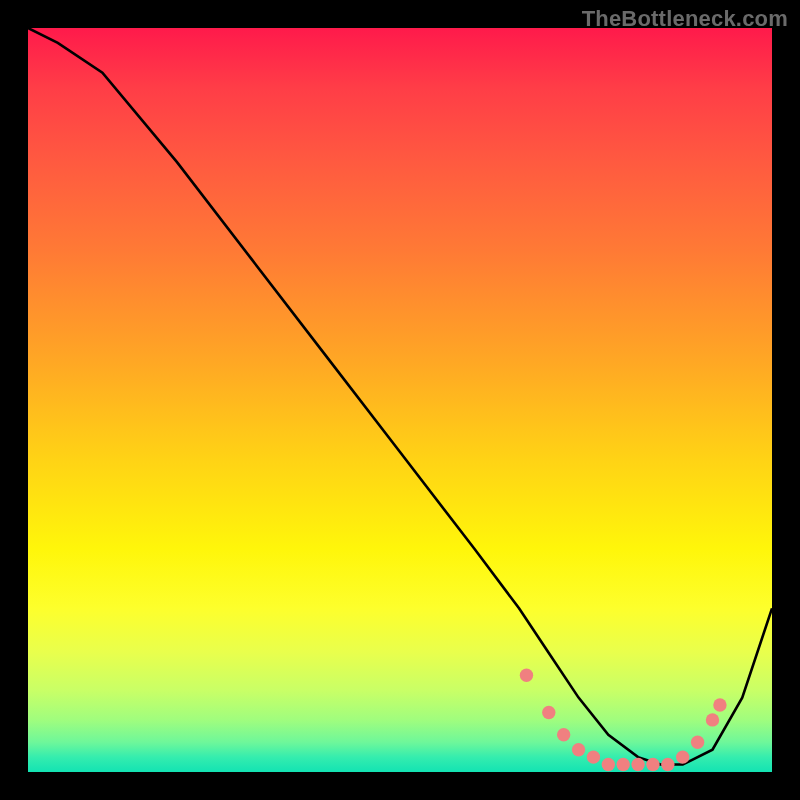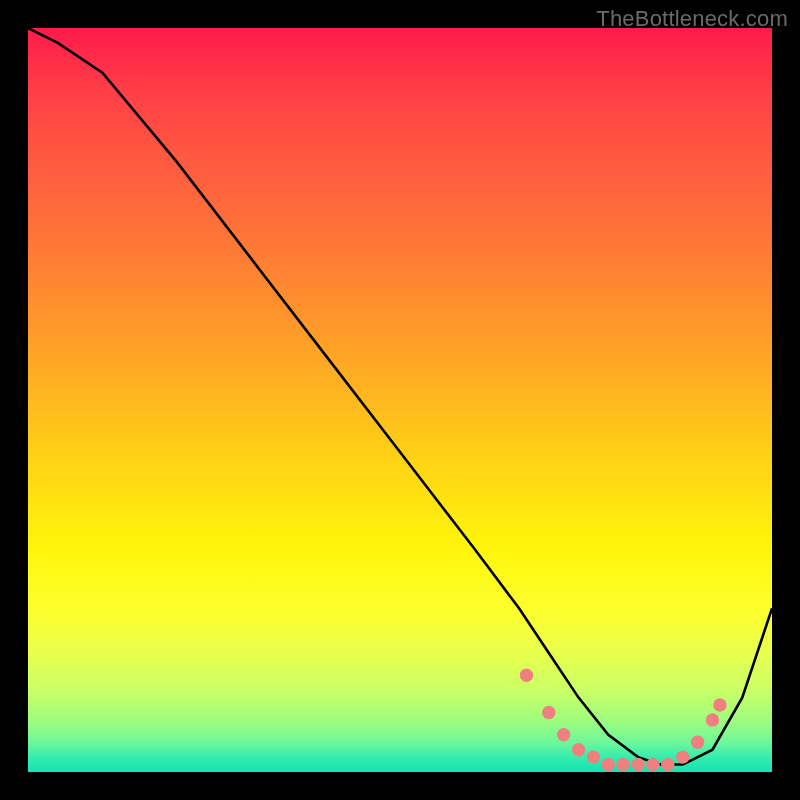--- a/index.html
+++ b/index.html
@@ -16,21 +16,21 @@
     width: 800px;
     height: 800px;
     background: #000;
   }
   .watermark {
     position: absolute;
     top: 6px;
     right: 12px;
     color: #6a6a6a;
     font-size: 22px;
-    font-weight: 400;
+    font-weight: 700;
     letter-spacing: 0.2px;
     z-index: 5;
   }
   .plot-area {
     position: absolute;
     left: 28px;
     top: 28px;
     width: 744px;
     height: 744px;
     overflow: hidden;

